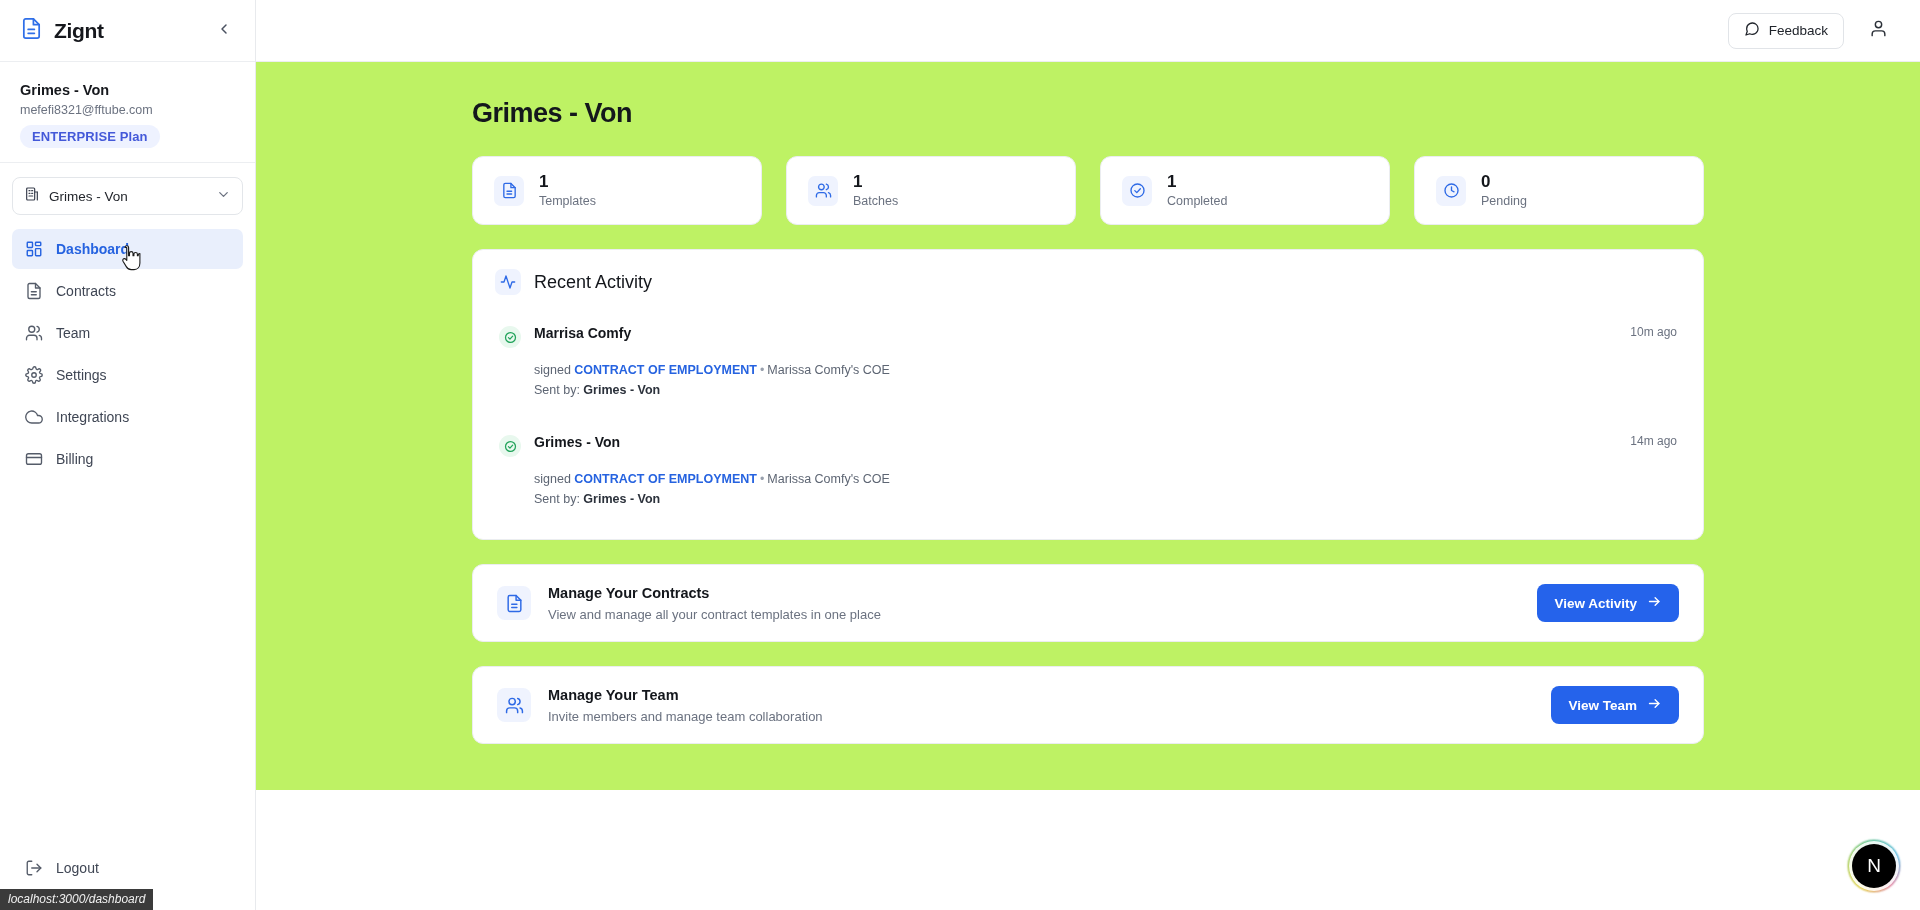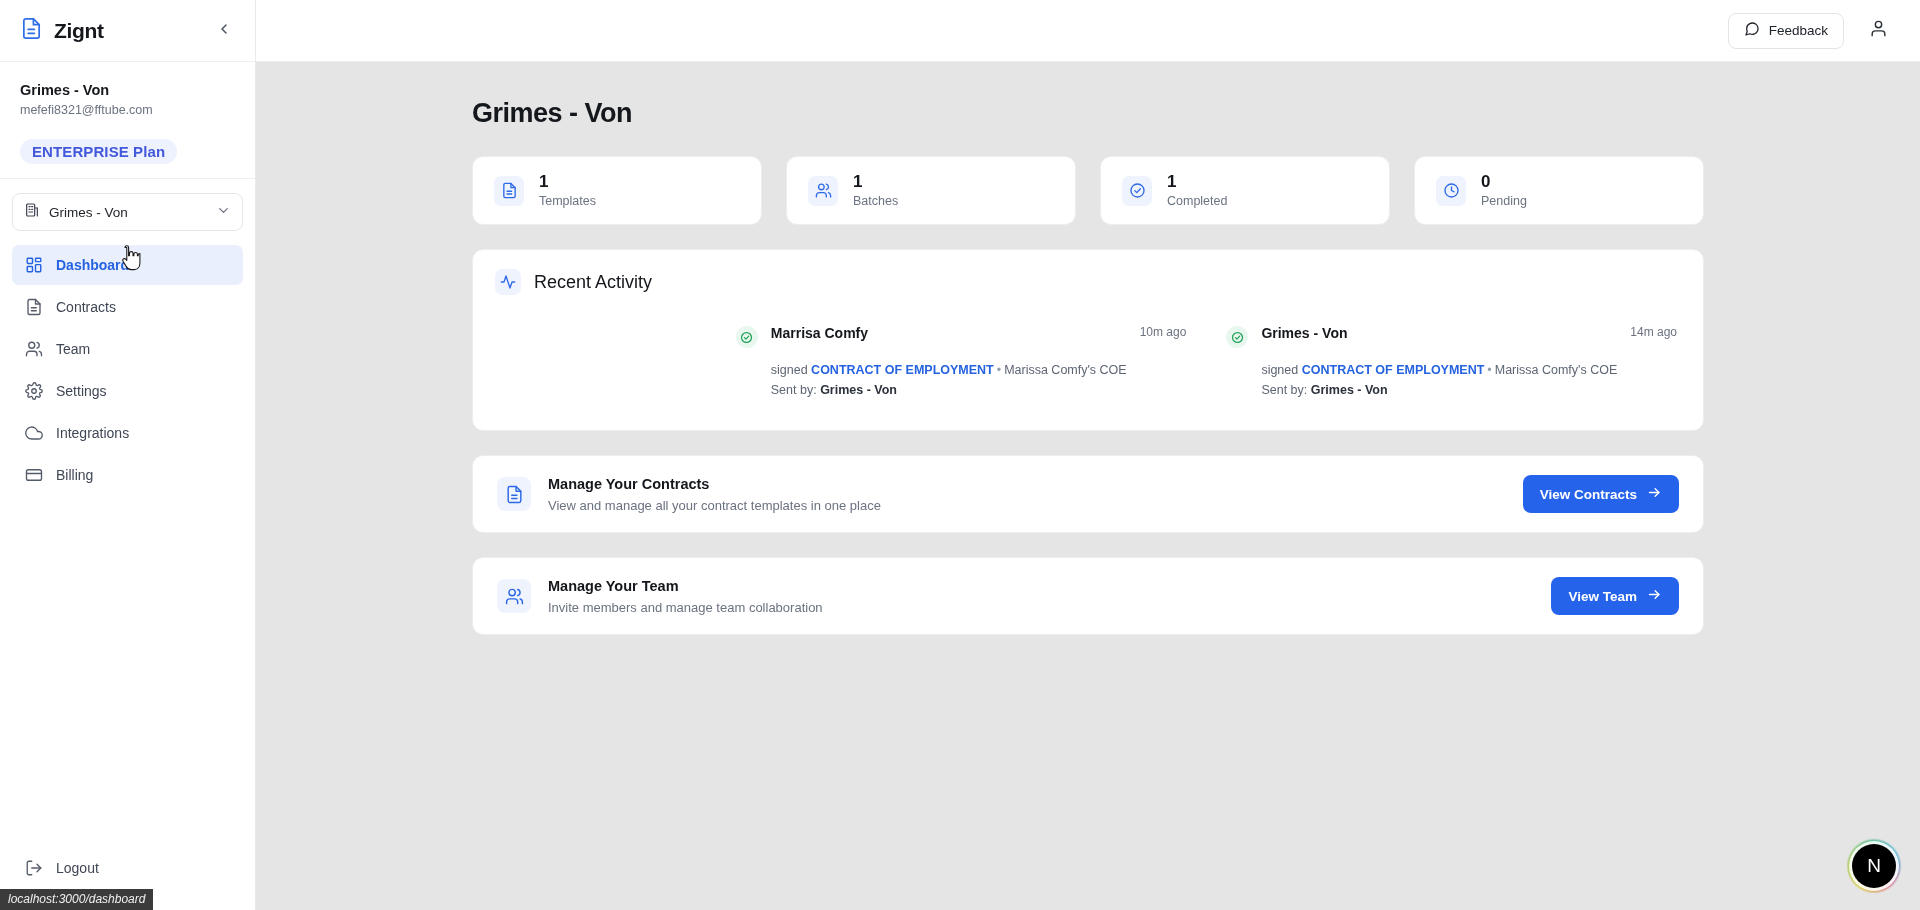--- a/index.html
+++ b/index.html
@@ -34,23 +34,23 @@
     color: #4a5160; cursor: pointer; border-radius: 5px;
   }
 
   .sb-org {
     padding: 18px 20px 14px 20px;
     border-bottom: 1px solid #eceef1;
   }
   .org-name { font-size: 14.5px; font-weight: 700; color: #16181d; line-height: 20px; }
   .org-email { font-size: 12.5px; color: #6b7280; line-height: 18px; margin-top: 1px; }
   .plan-badge {
-    display: inline-block; margin-top: 20px;
+    display: inline-block; margin-top: 6px;
     background: #eef2ff; color: #4459d9;
-    font-size: 15px; font-weight: 700;
+    font-size: 13px; font-weight: 700;
     padding: 4px 12px; border-radius: 20px;
     letter-spacing: .1px;
     text-align: right;
   }
 
   .org-select-wrap { padding: 14px 12px 6px 12px; }
   .org-select {
     height: 38px; border: 1px solid #e3e6ea; border-radius: 8px;
     display: flex; align-items: center; gap: 9px;
     padding: 0 11px; background: #fff; cursor: pointer;
@@ -78,21 +78,21 @@
 
   .statusbar {
     position: absolute; left: 0; bottom: 0;
     background: #3b3b3b; color: #f1f1f1;
     font-size: 12px; padding: 3px 8px 4px 8px;
     font-family: "Liberation Sans", sans-serif;
     z-index: 40; white-space: nowrap; font-style: italic;
   }
 
   
-  .main { flex: 1; height: 910px; background: #e5e5e5; display: flex; flex-direction: column; min-width: 0; }
+  .main { flex: 1; height: 790px; background: #bef264; display: flex; flex-direction: column; min-width: 0; }
   .topbar {
     height: 62px; flex: 0 0 62px;
     border-bottom: 1px solid #eceef1;
     background: #fff;
     display: flex; align-items: center; justify-content: flex-end;
     padding: 0 26px; gap: 18px;
   }
   .feedback-btn {
     display: flex; align-items: center; gap: 9px;
     height: 36px; padding: 0 15px;
@@ -126,21 +126,21 @@
     background: #fff; border: 1px solid #ebedf0; border-radius: 11px;
     margin-top: 24px;
   }
   .panel-head { display: flex; align-items: center; gap: 13px; padding: 19px 22px 10px 22px; }
   .panel-ico {
     width: 26px; height: 26px; border-radius: 7px; background: #eff3fe;
     display: flex; align-items: center; justify-content: center; color: #2e6ae6; flex: 0 0 26px;
   }
   .panel-title { font-size: 18px; font-weight: 400; color: #14171c; }
 
-  .acts { padding: 6px 14px 16px 14px; display: flex; flex-direction: row; gap: 16px; justify-content: flex-end; }
+  .acts { padding: 6px 14px 16px 14px; display: flex; flex-direction: column; gap: 6px; }
   .act {
     display: flex; align-items: flex-start; gap: 13px;
     padding: 13px 12px 15px 12px; border-radius: 9px;
     position: relative; cursor: pointer;
   }
   .act-ico {
     width: 22px; height: 22px; border-radius: 50%; background: #e8f8ee;
     display: flex; align-items: center; justify-content: center; color: #21a35a;
     flex: 0 0 22px; margin-top: 2px;
   }
@@ -489,21 +489,21 @@
                 <polyline points="14 2 14 8 20 8"></polyline>
               <line x1="8.5" y1="13" x2="15" y2="13"></line>
                 <line x1="8.5" y1="17" x2="15" y2="17"></line>
             </svg>
           </span>
           <div class="cta-body">
             <div class="cta-title">Manage Your Contracts</div>
             <div class="cta-sub">View and manage all your contract templates in one place</div>
           </div>
           <button class="cta-btn">
-            <span>View Contracts</span>
+            <span>View Activity</span>
             <span>
               <svg width="15" height="15" viewBox="0 0 24 24" fill="none" stroke="currentColor" stroke-width="2.2" stroke-linecap="round" stroke-linejoin="round">
                   <line x1="4" y1="12" x2="19" y2="12"></line>
                   <polyline points="13 6 19 12 13 18"></polyline>
                 </svg>
             </span>
           </button>
         </div>
 
         <div class="cta">

